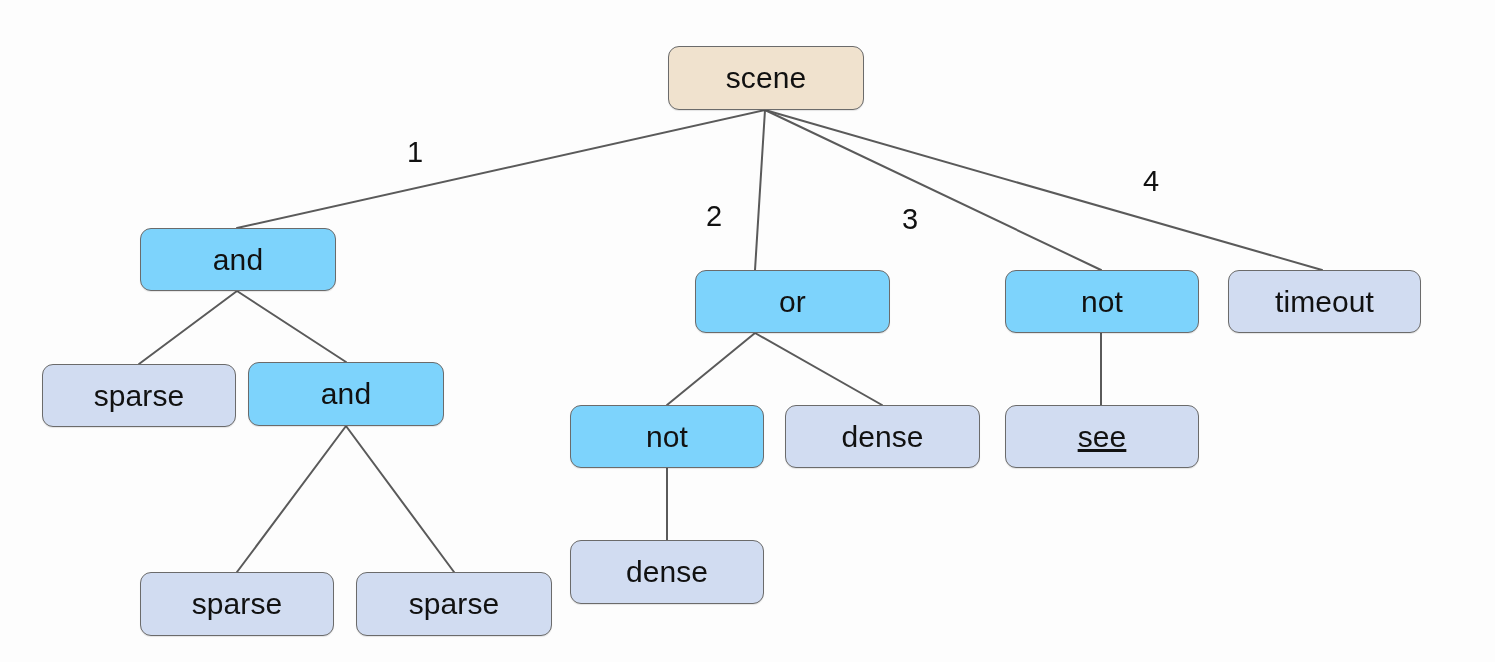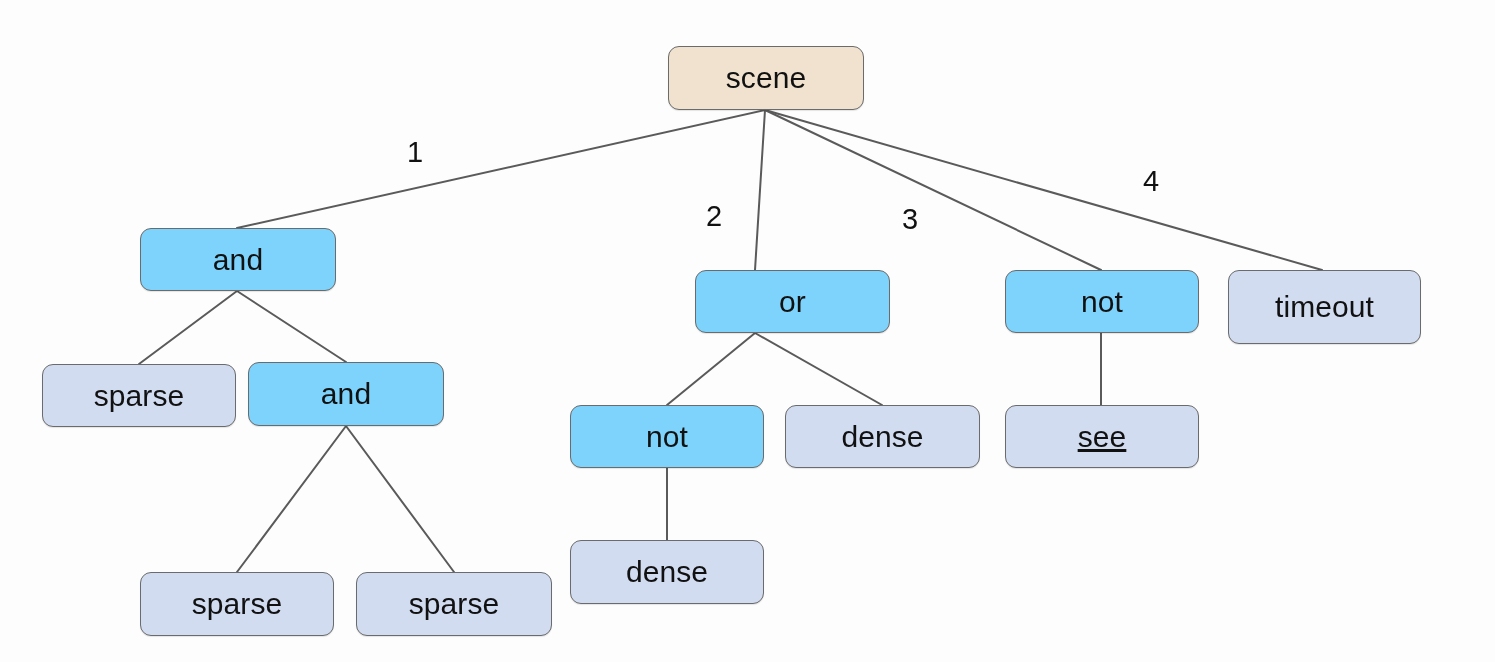--- a/index.html
+++ b/index.html
@@ -82,21 +82,21 @@
     </div>
     <div class="node fill-op" style="left: 140px; top: 228px; width: 196px; height: 63px;">
       <span>and</span>
     </div>
     <div class="node fill-op" style="left: 658px; top: 270px; width: 195px; height: 63px; margin-left: 37px;">
       <span>or</span>
     </div>
     <div class="node fill-op" style="left: 1005px; top: 270px; width: 194px; height: 63px;">
       <span>not</span>
     </div>
-    <div class="node fill-leaf" style="left: 1228px; top: 270px; width: 193px; height: 74px;">
+    <div class="node fill-leaf" style="left: 1228px; top: 270px; width: 193px; height: 63px;">
       <span>timeout</span>
     </div>
     <div class="node fill-leaf" style="left: 42px; top: 364px; width: 194px; height: 63px;">
       <span>sparse</span>
     </div>
     <div class="node fill-op" style="left: 248px; top: 362px; width: 196px; height: 64px;">
       <span>and</span>
     </div>
     <div class="node fill-op" style="left: 570px; top: 405px; width: 194px; height: 63px;">
       <span>not</span>

